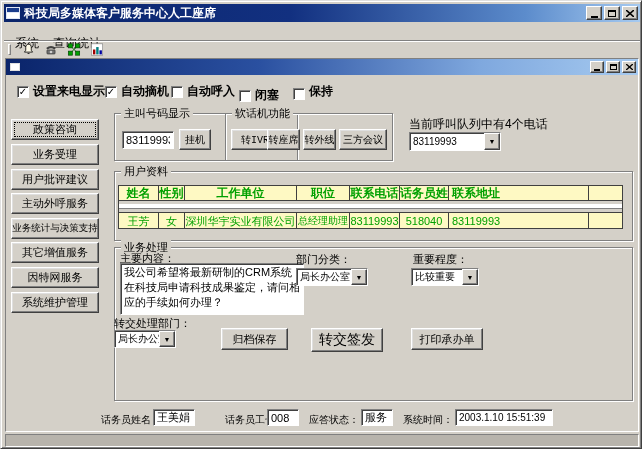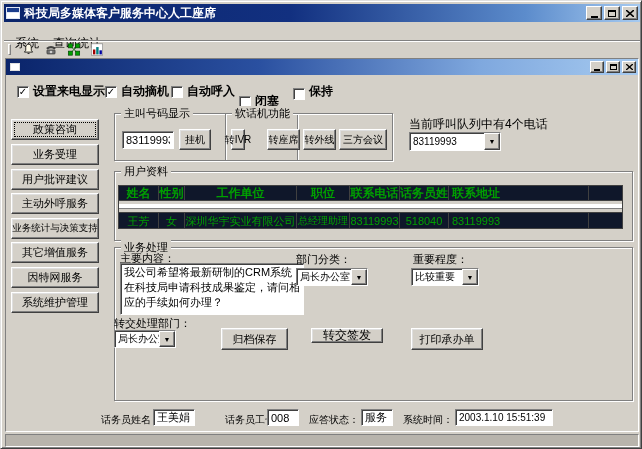--- a/index.html
+++ b/index.html
@@ -53,32 +53,32 @@
   .side-btn.focused{outline:1px dotted #000;outline-offset:-4px;}
   
   .group{border:1px solid #808080;box-shadow:inset 1px 1px 0 #fff,1px 1px 0 #fff;}
   .group-label{position:absolute;top:-8px;left:6px;background:#d4d0c8;padding:0 3px;font-size:11px;white-space:nowrap;}
   
   .field{background:#fff;border:1px solid;border-color:#808080 #fff #fff #808080;
     box-shadow:inset 1px 1px 0 #404040;font-family:inherit;font-size:11px;padding:1px 3px;color:#000;}
   input.field{outline:none;}
   .btn{background:#d4d0c8;border:1px solid;border-color:#fff #404040 #404040 #fff;
     box-shadow:inset -1px -1px 0 #808080,inset 1px 1px 0 #dfdfdf;
-    font-family:Liberation Sans, sans-serif;font-size:10px;display:flex;align-items:center;justify-content:center;
+    font-family:Liberation Mono, monospace;font-size:10px;display:flex;align-items:center;justify-content:center;
     white-space:nowrap;padding:0;}
   .dropdown{display:flex;background:#fff;border:1px solid;border-color:#808080 #fff #fff #808080;
     box-shadow:inset 1px 1px 0 #404040;align-items:center;}
   .dd-value{flex:1;font-size:10px;padding:0 3px;white-space:nowrap;overflow:hidden;}
   .dd-btn{width:16px;align-self:stretch;background:#d4d0c8;border:1px solid;border-color:#fff #404040 #404040 #fff;
     box-shadow:inset -1px -1px 0 #808080;font-size:7px;display:flex;align-items:center;justify-content:center;padding:0;}
   .lbl{white-space:nowrap;}
   
   .grid{background:#d4d0c8;border:1px solid #404040;}
   .g-row{display:grid;grid-template-columns:40px 26px 112px 53px 50px 49px 140px 1fr;}
-  .g-row > div{background:#0f172a;border-right:1px solid #404040;text-align:center;overflow:hidden;white-space:nowrap;}
+  .g-row > div{background:#fef9c3;border-right:1px solid #404040;text-align:center;overflow:hidden;white-space:nowrap;}
   .g-row > div:last-child{border-right:none;}
   .g-header > div{height:15px;line-height:15px;color:#00a000;font-weight:bold;font-size:12px;border-bottom:1px solid #404040;}
   .g-gap{height:3px;background:#d4d0c8;}
   .g-strip{height:5px;background:#fff;border-bottom:1px solid #808080;}
   .g-data > div{height:16px;line-height:16px;color:#00a000;font-size:11px;border-top:1px solid #404040;}
   .g-data .pos-cell{font-size:10px;}
   .g-data .addr-cell{text-align:left;padding-left:3px;}
   .g-header .addr-cell{text-align:left;padding-left:3px;}
   textarea.field{resize:none;font-size:11px;line-height:1.35;}
   
@@ -180,21 +180,21 @@
     <span class="lbl">设置来电显示</span>
   </div>
   <div class="abs checkbox" style="left:104px;top:82px;">
     <span class="cb-box">✓</span>
     <span class="lbl">自动摘机</span>
   </div>
   <div class="abs checkbox" style="left:170px;top:82px;">
     <span class="cb-box"></span>
     <span class="lbl">自动呼入</span>
   </div>
-  <div class="abs checkbox" style="left:238px;top:92px;">
+  <div class="abs checkbox" style="left:238px;top:86px;">
     <span class="cb-box"></span>
     <span class="lbl">闭塞</span>
   </div>
   <div class="abs checkbox" style="left:292px;top:82px;align-items:flex-end;">
     <span class="cb-box"></span>
     <span class="lbl">保持</span>
   </div>
 
   <button class="abs side-btn focused" style="top:118px;">政策咨询</button>
   <button class="abs side-btn" style="top:143px;">业务受理</button>
@@ -207,21 +207,21 @@
 
   <div class="abs group" style="left:113px;top:112px;width:184px;height:48px;">
     <span class="group-label">主叫号码显示</span>
   </div>
   <input class="abs field" style="left: 121px; top: 130px; width: 52px; height: 18px;" value="83119993">
   <button class="abs btn" style="left:178px;top:128px;width:32px;height:21px;">挂机</button>
 
   <div class="abs group" style="left:224px;top:112px;width:168px;height:48px;">
     <span class="group-label">软话机功能</span>
   </div>
-  <button class="abs btn" style="left:230px;top:128px;width:14px;height:21px;">转IVR</button>
+  <button class="abs btn" style="left:230px;top:128px;width:48px;height:21px;">转IVR</button>
   <button class="abs btn" style="left:266px;top:128px;width:33px;height:21px;">转座席</button>
   <button class="abs btn" style="left:302px;top:128px;width:33px;height:21px;">转外线</button>
   <button class="abs btn" style="left:338px;top:128px;width:48px;height:21px;">三方会议</button>
 
   <span class="abs lbl" style="left:408px;top:115px;">当前呼叫队列中有4个电话</span>
   <div class="abs dropdown" style="left:408px;top:131px;width:92px;height:19px;">
     <span class="dd-value">83119993</span>
     <button class="dd-btn">▼</button>
   </div>
 
@@ -268,21 +268,21 @@
   <div class="abs dropdown" style="left:410px;top:267px;width:68px;height:18px;">
     <span class="dd-value">比较重要</span>
     <button class="dd-btn">▼</button>
   </div>
   <span class="abs lbl" style="left:113px;top:315px;font-size:11px;">转交处理部门：</span>
   <div class="abs dropdown" style="left:113px;top:329px;width:62px;height:18px;">
     <span class="dd-value">局长办公室</span>
     <button class="dd-btn">▼</button>
   </div>
   <button class="abs btn" style="left:220px;top:327px;width:67px;height:22px;font-size:11px;">归档保存</button>
-  <button class="abs btn" style="left:310px;top:327px;width:72px;height:15px;font-size:12px;">转交签发</button>
+  <button class="abs btn" style="left:310px;top:327px;width:72px;height:24px;font-size:14px;">转交签发</button>
   <button class="abs btn" style="left:410px;top:327px;width:72px;height:22px;font-size:11px;">打印承办单</button>
 
   <span class="abs lbl f10" style="left:100px;top:412px;">话务员姓名</span>
   <input class="abs field" style="left: 152px; top: 408px; width: 42px; height: 17px;" value="王美娟">
   <span class="abs lbl f10" style="left:204px;top:412px;margin-left:20px;">话务员工号：</span>
   <input class="abs field" style="left: 266px; top: 408px; width: 32px; height: 17px;" value="008">
   <span class="abs lbl f10" style="left:308px;top:412px;">应答状态：</span>
   <input class="abs field" style="left: 360px; top: 408px; width: 32px; height: 17px;" value="服务">
   <span class="abs lbl f10" style="left:402px;top:412px;">系统时间：</span>
   <input class="abs field f10" style="left: 454px; top: 408px; width: 98px; height: 17px;" value="2003.1.10 15:51:39">

